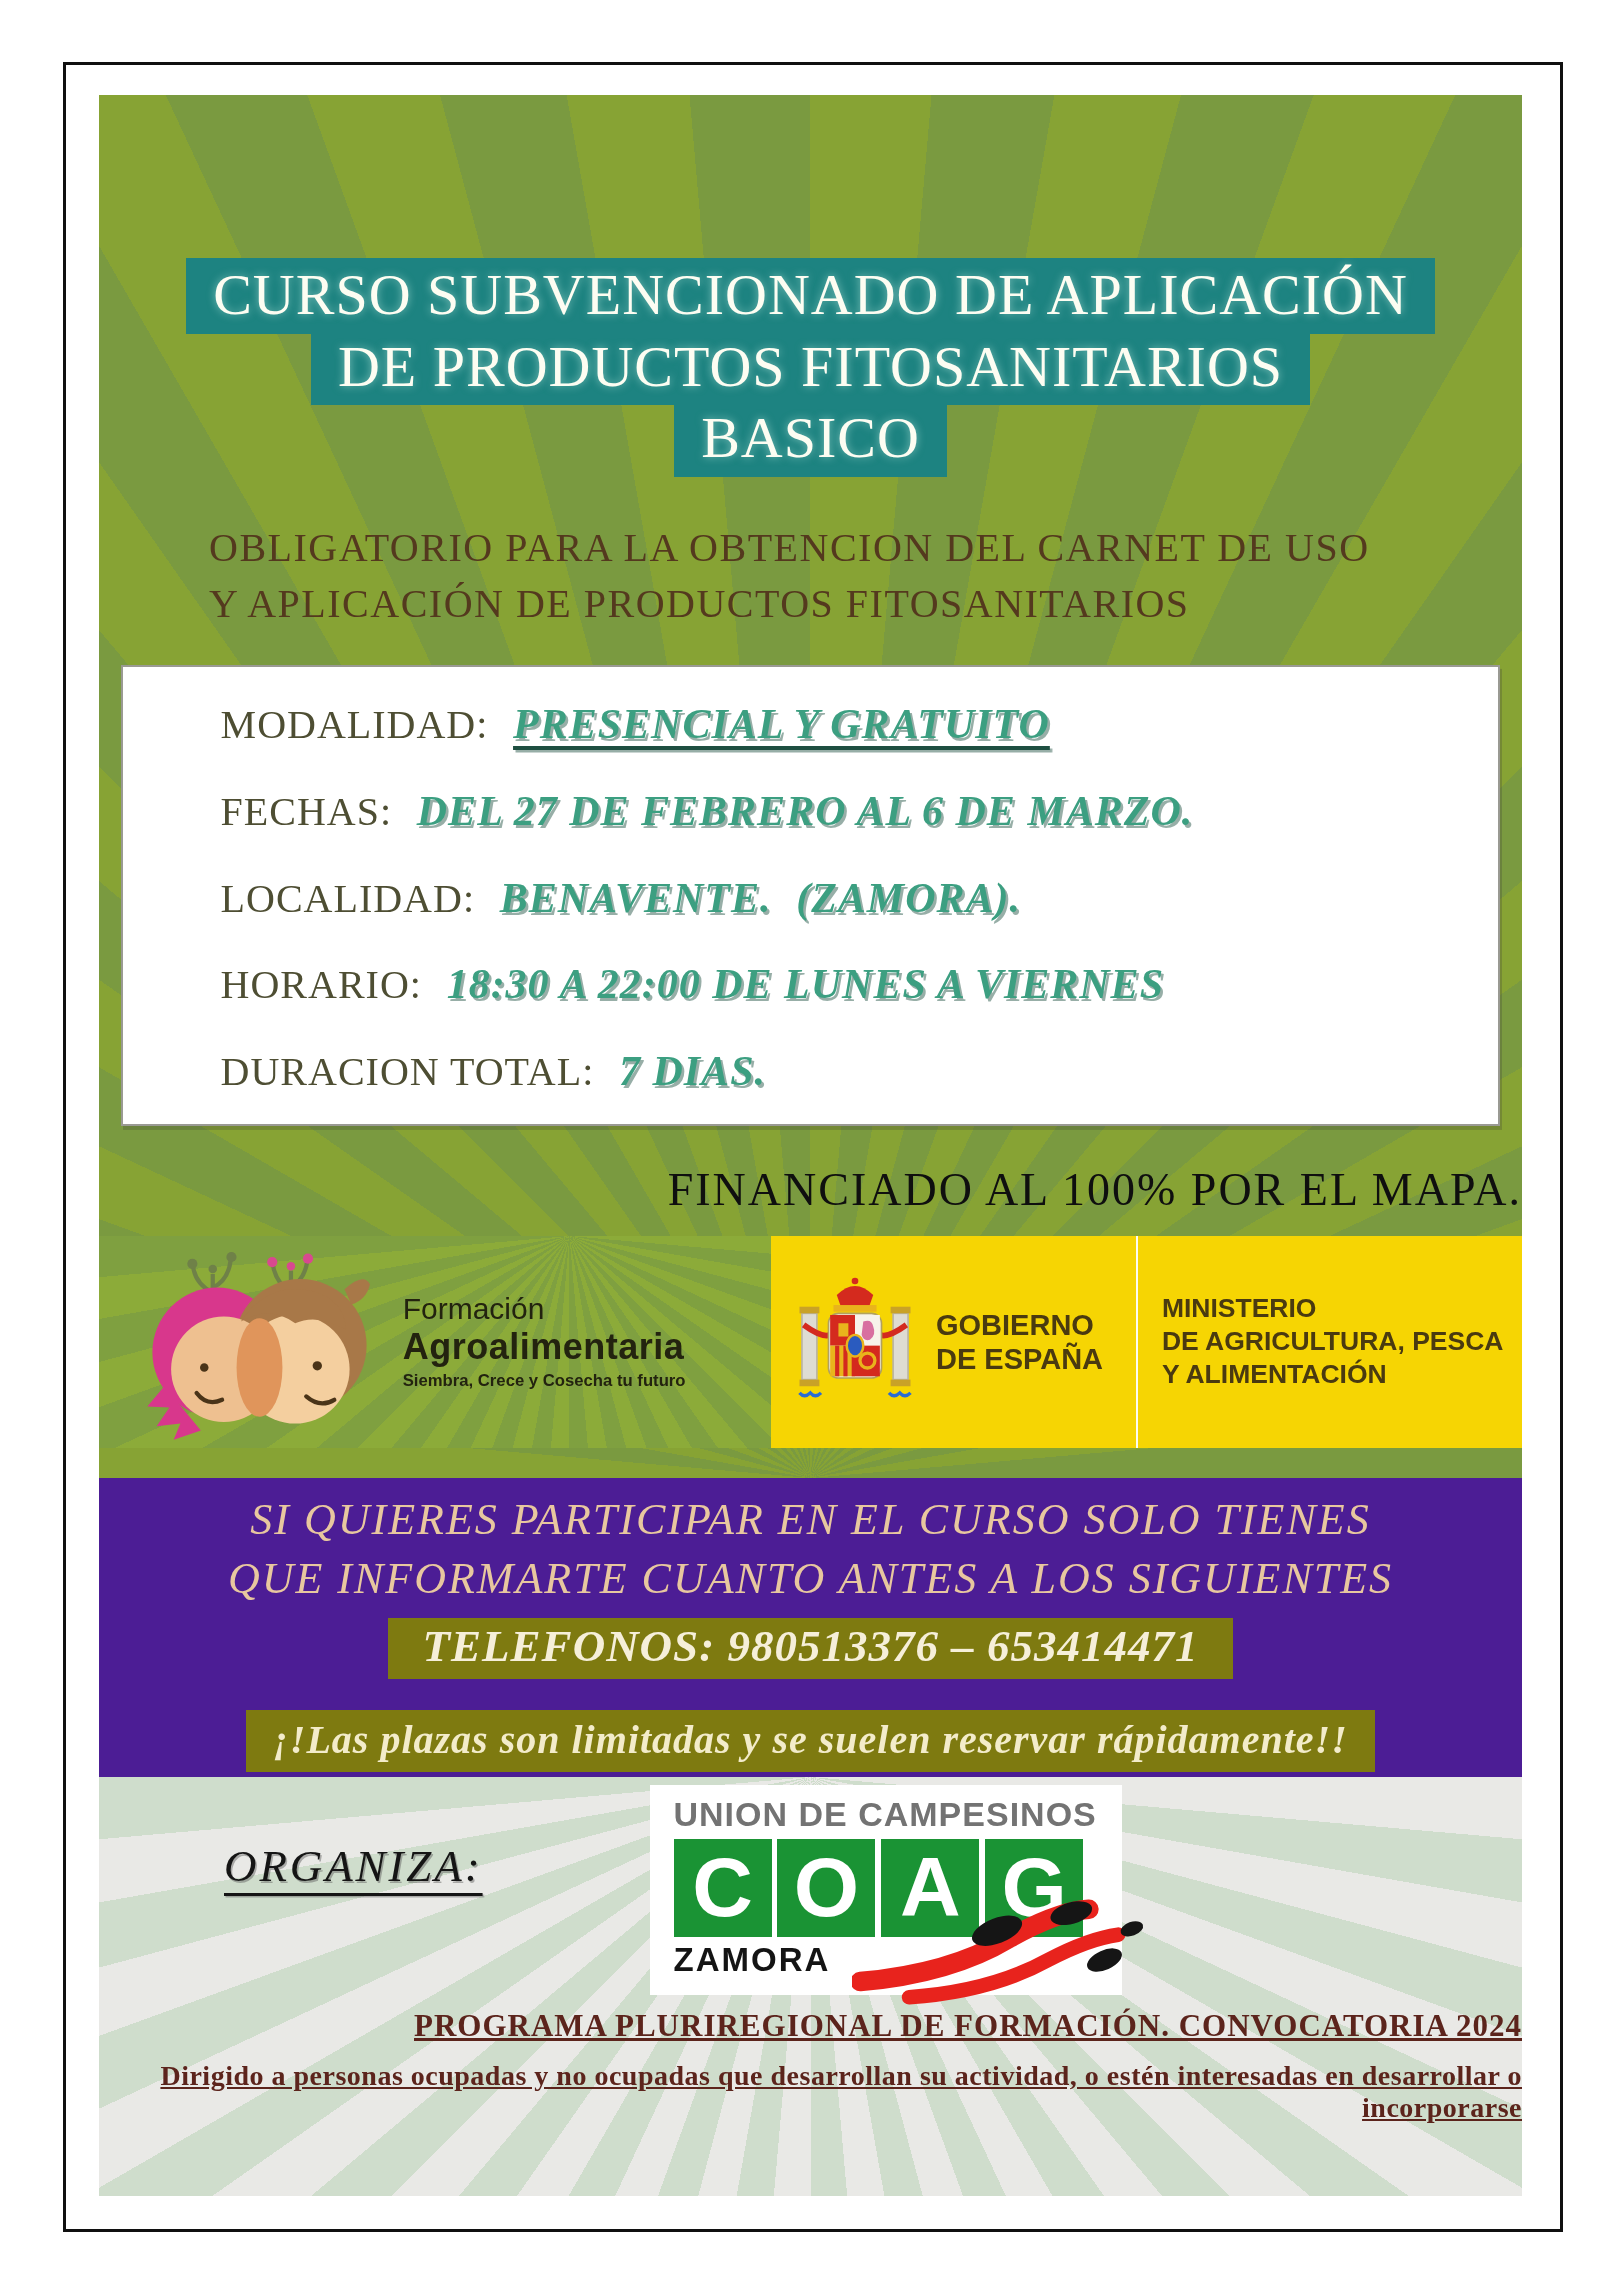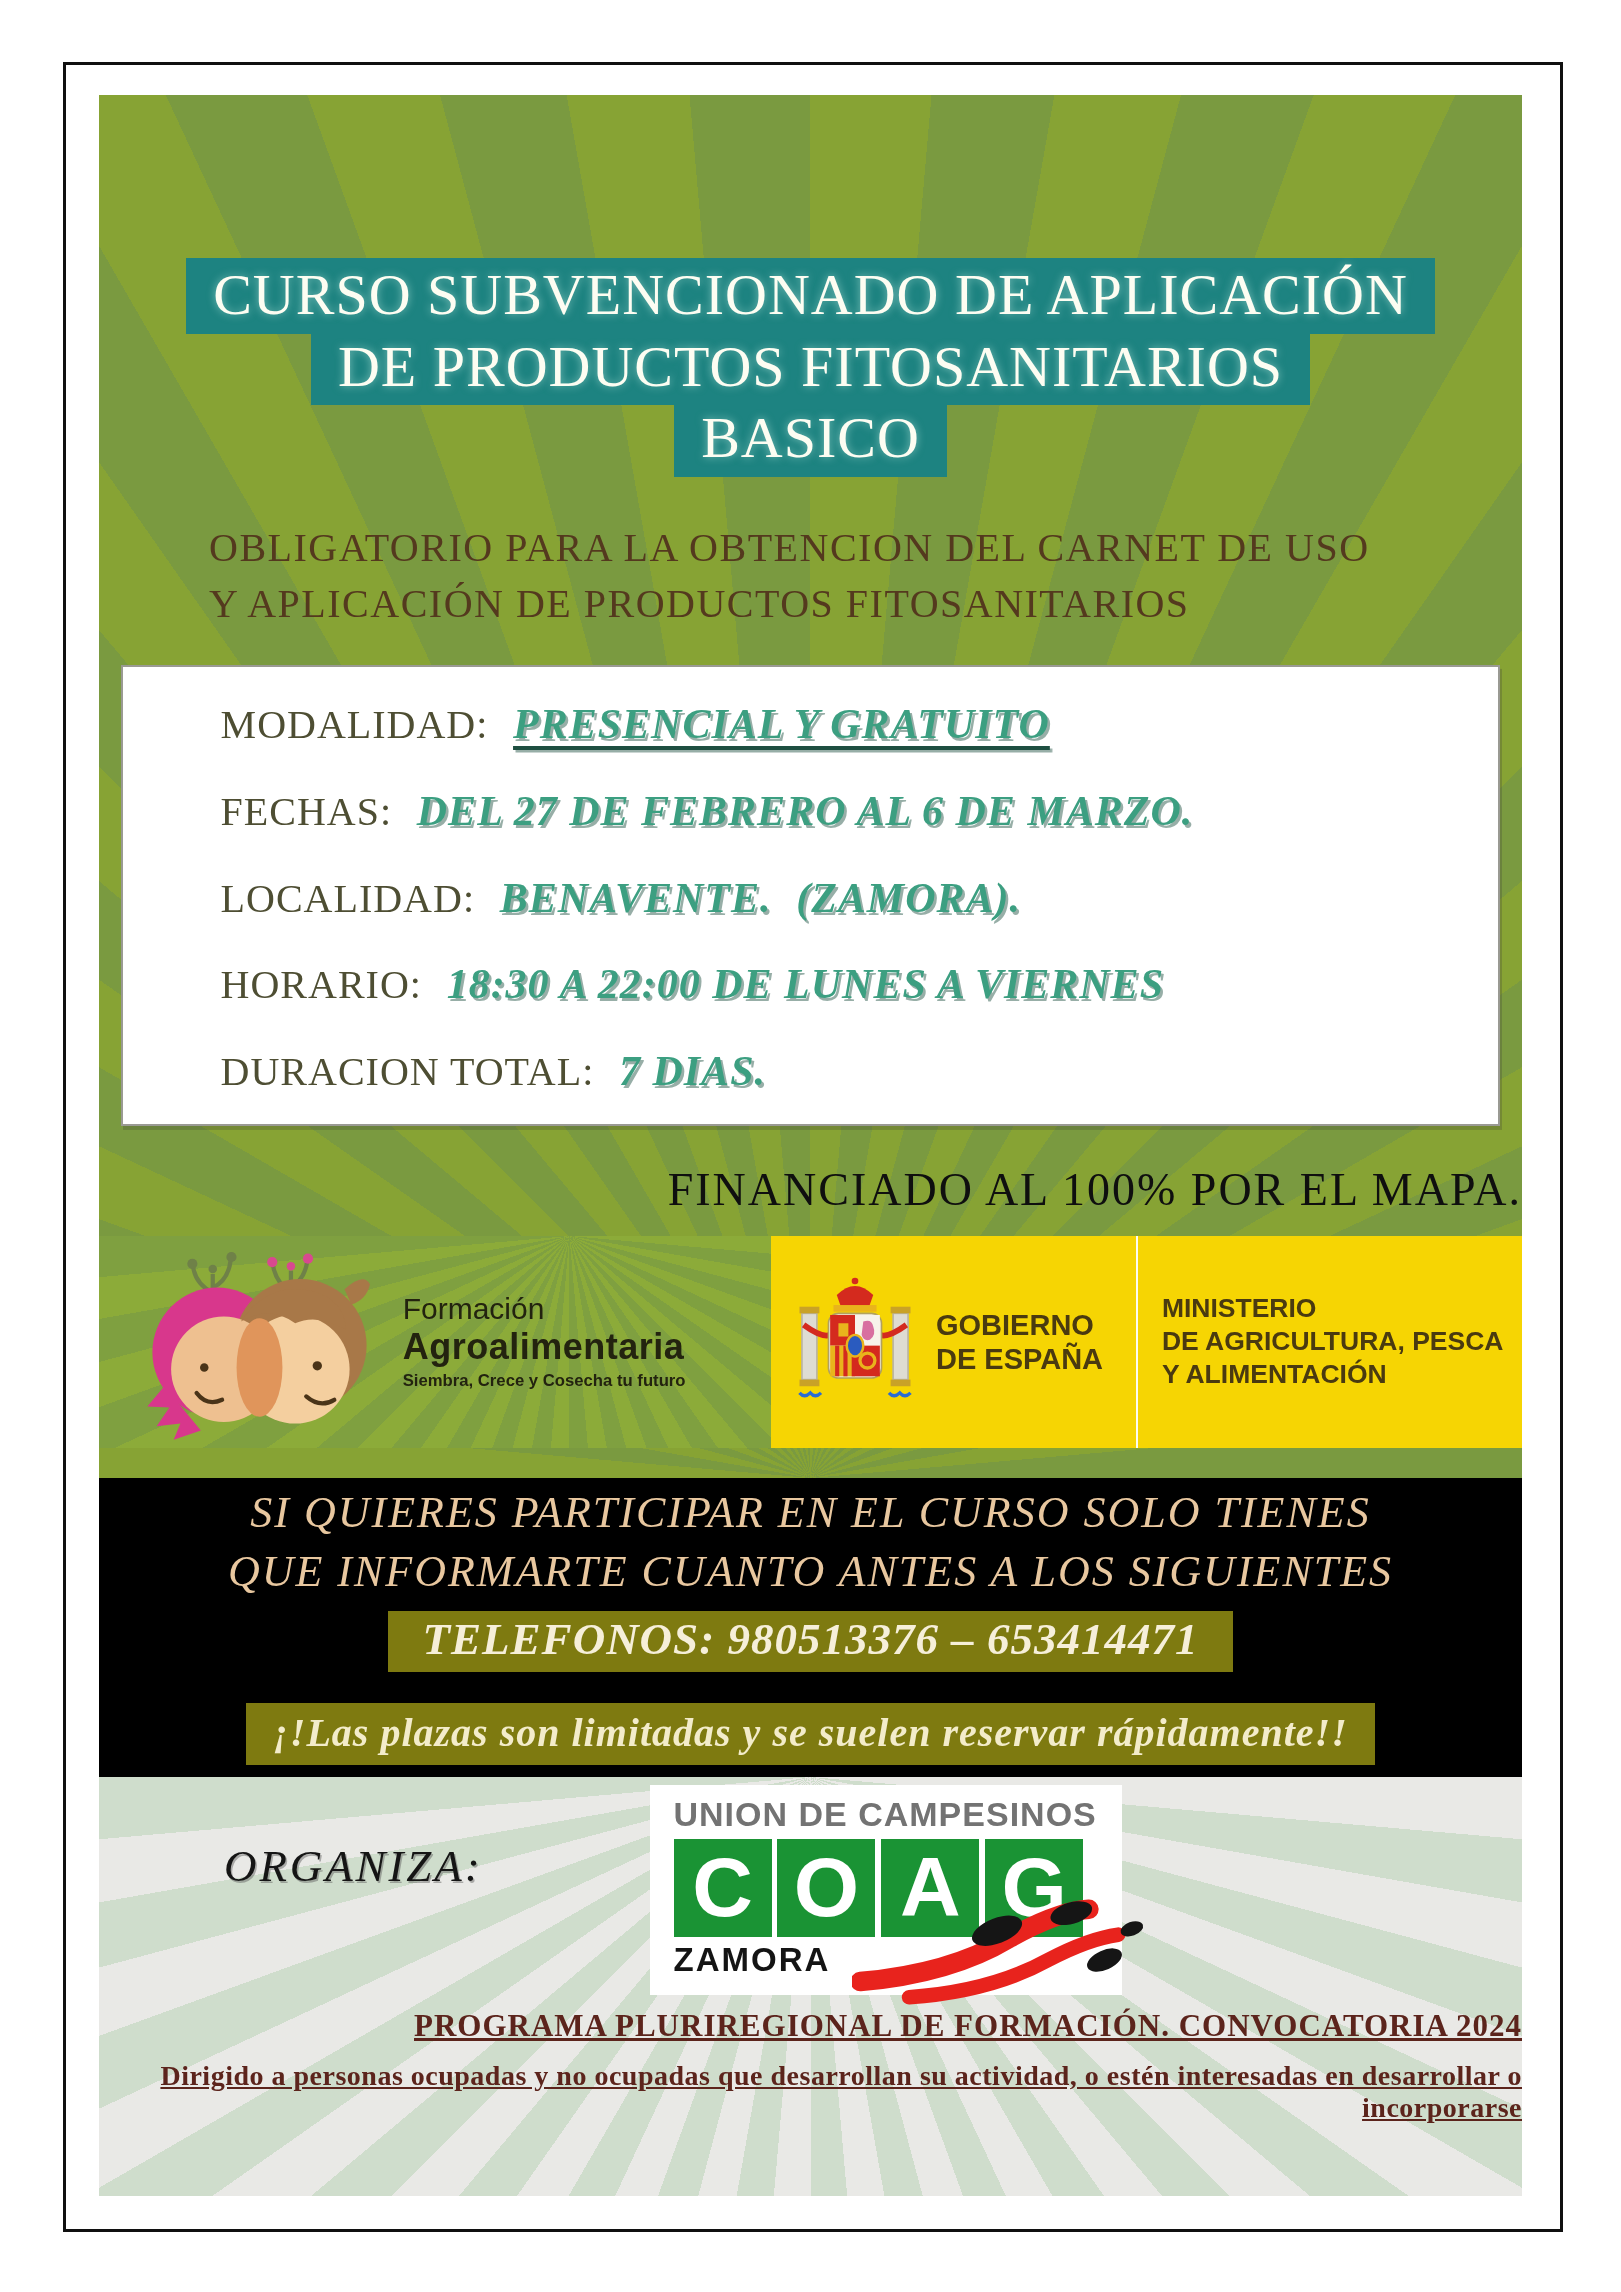--- a/index.html
+++ b/index.html
@@ -31,28 +31,28 @@
   .f2{font-size:36px;font-weight:bold;letter-spacing:0.5px;}
   .f3{font-size:16.7px;font-weight:bold;margin-top:2.9px;}
 
   .gov-block{width:751px;background:#f6d503;display:flex;align-items:center;box-sizing:border-box;padding:0 7.8px 0 25.5px;}
   .crest-svg{width:116px;height:155px;flex:none;}
   .gov-text{font-family:"Liberation Sans",sans-serif;font-weight:bold;color:#4a3a10;font-size:29px;line-height:34px;margin-left:23.5px;width:176px;}
   .gov-divider{width:2.9px;height:100%;background:#fcfcf4;margin:0 23.5px;flex:none;}
   .min-text{font-family:"Liberation Sans",sans-serif;font-weight:bold;color:#4a3a10;font-size:26.5px;line-height:33px;}
 
   
-  .teal-band{height:299px;background:#000000;text-align:center;box-sizing:border-box;padding-top:5px;}
+  .teal-band{height:299px;background:#4c1d95;text-align:center;box-sizing:border-box;padding-top:12px;}
   .band-line{color:#e8c79f;font-style:italic;font-size:44px;line-height:59px;letter-spacing:2px;}
   .phones-box{display:inline-block;margin-top:9.8px;background:#7e7a10;color:#f6efd9;font-style:italic;font-weight:bold;font-size:45px;padding:2px 35px 6.9px;letter-spacing:1px;}
   .plazas-box{display:block;width:fit-content;margin:31px auto 0;background:#7e7a10;color:#f3ecca;font-style:italic;font-weight:bold;font-size:40px;padding:5.9px 27.4px 9.8px;letter-spacing:1px;text-align:right;}
 
   
   .light-sec{position:relative;height:419px;background:repeating-conic-gradient(from 90deg at 50% 0%, #e9e9e6 0deg 5deg, #cfddcc 5deg 10deg);}
-  .organiza{position:absolute;left:125px;top:63px;font-style:italic;font-size:45px;letter-spacing:2.9px;color:#151515;text-decoration-thickness:2.9px;text-underline-offset:11.8px;text-shadow:1.5px 1.5px 0 rgba(90,90,90,.45);}
+  .organiza{position:absolute;left:125px;top:63px;font-style:italic;font-size:45px;letter-spacing:2.9px;color:#151515;text-decoration:underline;text-decoration-thickness:2.9px;text-underline-offset:11.8px;text-shadow:1.5px 1.5px 0 rgba(90,90,90,.45);}
 
   .coag-card{position:absolute;left:551px;top:7.8px;width:472px;height:210px;background:#ffffff;box-sizing:border-box;padding:9.8px 0 0 23.5px;}
   .coag-header{color:#737373;font-family:"Liberation Sans",sans-serif;font-weight:bold;font-size:34px;letter-spacing:1px;}
   .coag-letters{display:flex;gap:5.9px;margin-top:5.9px;position:relative;z-index:1;}
   .coag-letter{width:98px;height:98px;background:#1a9334;color:#ffffff;font-family:"Liberation Sans",sans-serif;font-weight:bold;font-size:84px;line-height:96px;text-align:center;}
   .coag-region{color:#141414;font-family:"Liberation Sans",sans-serif;font-weight:bold;font-size:33px;margin-top:3.9px;letter-spacing:2px;}
   .brush-svg{position:absolute;right:-23.5px;bottom:-9.8px;width:294px;height:127px;z-index:2;}
 
   .footer{position:absolute;left:0;right:0;top:231px;text-align:right;color:#5c241c;font-weight:bold;text-decoration:underline;}
   .foot1{font-size:31px;letter-spacing:1px;}

